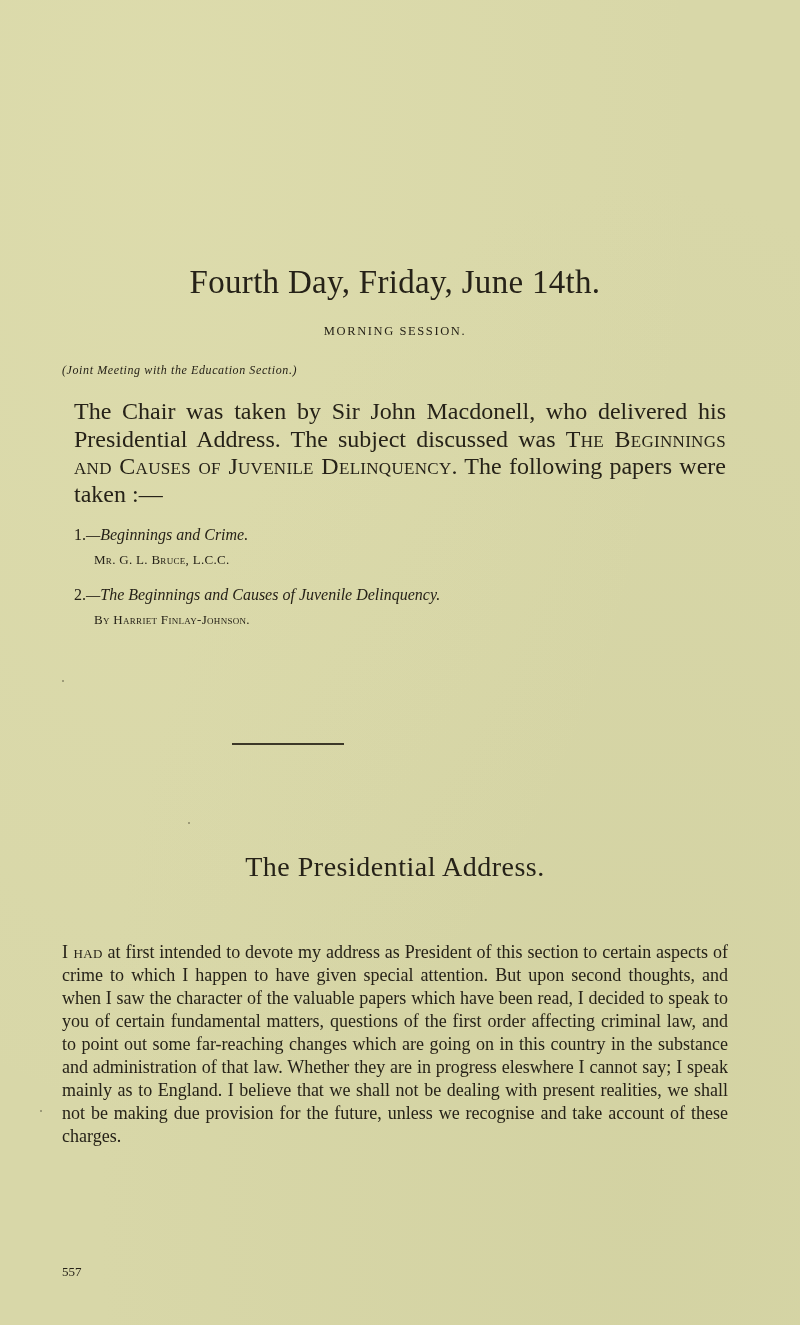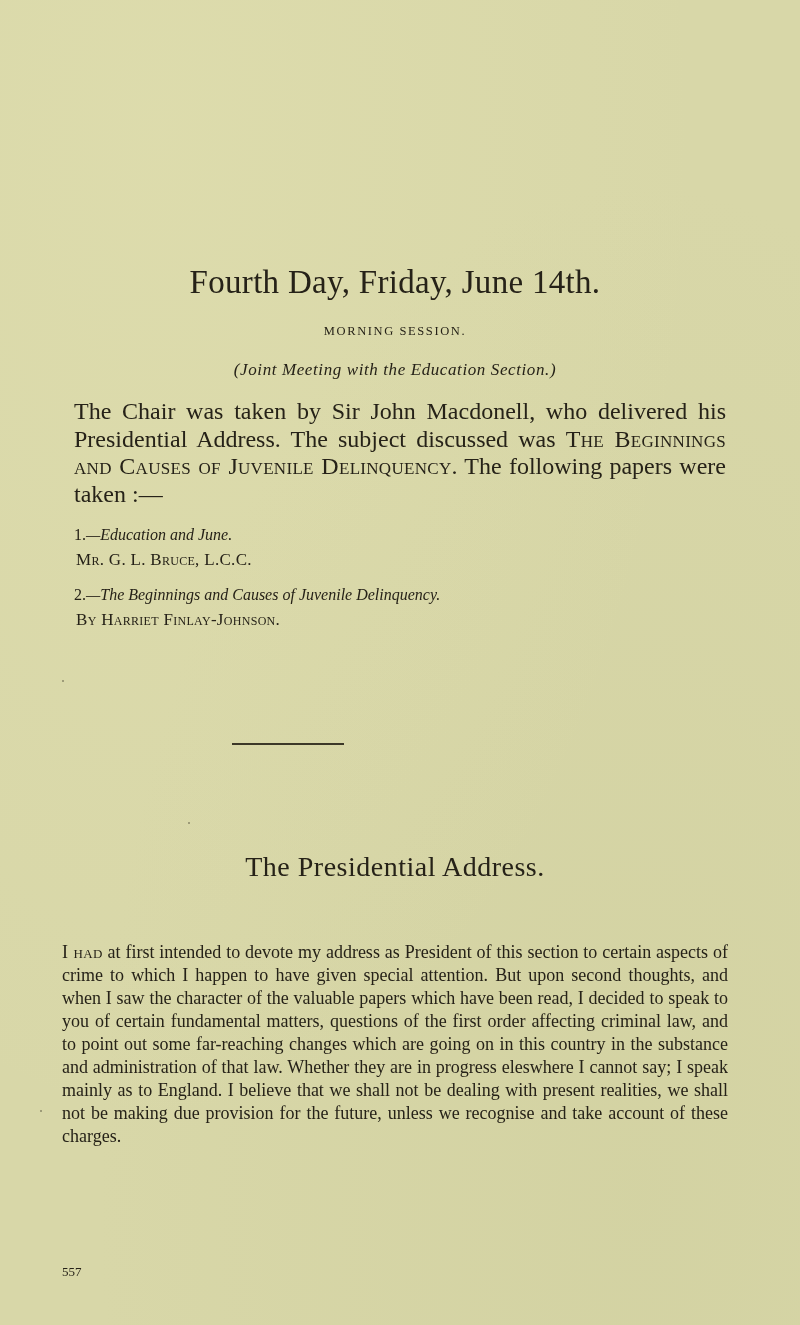--- a/index.html
+++ b/index.html
@@ -43,23 +43,22 @@
     text-align: center;
     font-size: 12.5px;
     letter-spacing: 1.6px;
     line-height: 16px;
   }
   .joint {
     position: absolute;
     top: 348px;
     left: 0;
     width: 666px;
-    text-align: center;
     font-style: italic;
-    font-size: 17px;
+    font-size: 12px;
     letter-spacing: 0.6px;
     line-height: 20px;
   }
   .intro {
     position: absolute;
     top: 386px;
     left: 12px;
     width: 652px;
     font-size: 24px;
     line-height: 27.5px;
@@ -79,23 +78,23 @@
   .paper-title {
     font-size: 16px;
     font-style: italic;
     line-height: 22px;
     margin: 0;
   }
   .paper-title .num {
     font-style: normal;
   }
   .paper-author {
-    font-size: 17px;
+    font-size: 13px;
     line-height: 24px;
-    margin: 2px 0 0 2px;
+    margin: 2px 0 0 20px;
   }
   .paper-2 {
     margin-top: 12px;
   }
   .divider {
     position: absolute;
     top: 731px;
     left: 170px;
     width: 112px;
     height: 2px;
@@ -162,21 +161,21 @@
   <div class="day-heading">Fourth Day, Friday, June 14th.</div>
 
   <div class="session">MORNING SESSION.</div>
 
   <div class="joint">(Joint Meeting with the Education Section.)</div>
 
   <p class="intro"><span>The Chair was taken by Sir John Macdonell, who delivered his Presidential Address. The subject discussed was </span><span class="sc">The Beginnings and Causes of Juvenile Delinquency</span><span>. The following papers were taken :—</span></p>
 
   <div class="papers">
     <div class="paper">
-      <p class="paper-title"><span class="num">1.</span><span>—Education and June.</span></p>
+      <p class="paper-title"><span class="num">1.</span><span>—Beginnings and Crime.</span></p>
       <p class="paper-author sc">Mr. G. L. Bruce, L.C.C.</p>
     </div>
     <div class="paper paper-2">
       <p class="paper-title"><span class="num">2.</span><span>—The Beginnings and Causes of Juvenile Delinquency.</span></p>
       <p class="paper-author sc">By Harriet Finlay-Johnson.</p>
     </div>
   </div>
 
   <div class="divider"></div>
 

